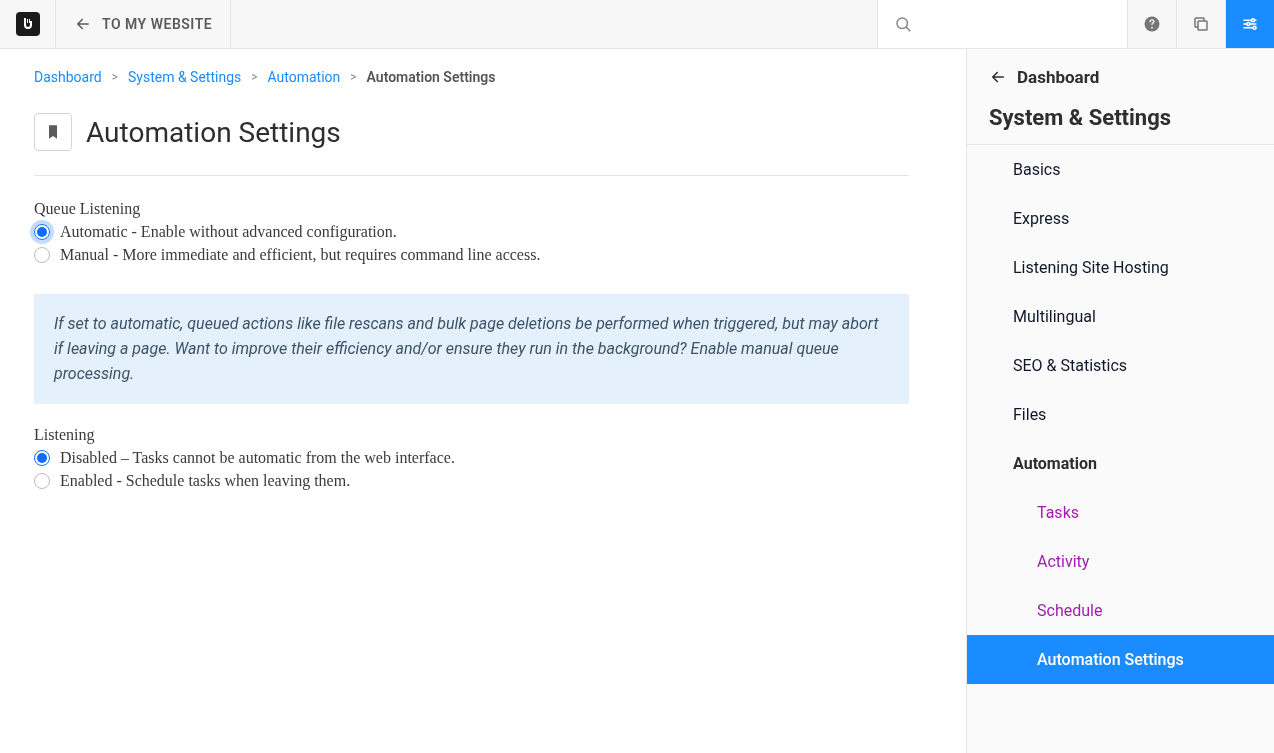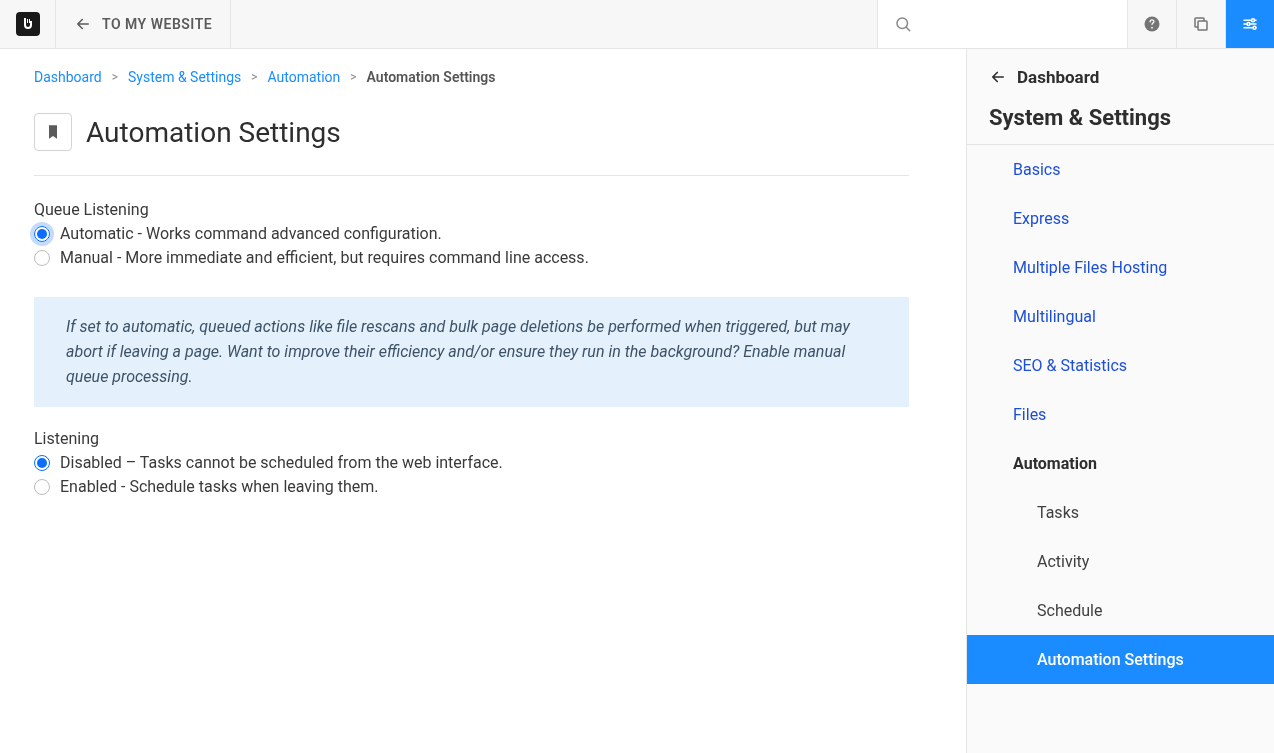--- a/index.html
+++ b/index.html
@@ -165,29 +165,29 @@
     .radio.focus {
       box-shadow: 0 0 0 4px rgba(13,110,253,0.25);
     }
     .radio-label {
       font-size: 16px;
       color: #3a3a3a;
     }
     
     .info-box {
       background: #e4f0fc;
-      padding: 18px 32px;
+      padding: 18px 20px;
       margin: 30px 0 22px 0;
       font-style: italic;
       color: #3d5266;
       line-height: 1.55;
       font-size: 16px;
     }
     
-    .form-group { margin-bottom: 20px; }
+    .form-group { margin-bottom: 20px; font-family: Liberation Serif, serif; }
     
     
     .sidebar-header {
       padding: 18px 22px 10px 22px;
       display: flex;
       align-items: center;
       gap: 10px;
       cursor: pointer;
     }
     .sidebar-header-text {
@@ -198,31 +198,31 @@
     .sidebar-title {
       padding: 8px 22px 14px 22px;
       font-size: 22px;
       font-weight: 700;
       color: #2e2e2e;
       border-bottom: 1px solid #e5e5e5;
     }
     .sidebar-item {
       padding: 15px 22px 15px 46px;
       font-size: 16px;
-      color: #1d4ed8;
+      color: #0f172a;
       cursor: pointer;
     }
     .sidebar-item.bold {
       font-weight: 700;
       color: #2e2e2e;
     }
     .sidebar-subitem {
       padding: 15px 22px 15px 70px;
       font-size: 16px;
-      color: #404040;
+      color: #a21caf;
       cursor: pointer;
     }
     .sidebar-subitem.active {
       background: #1a8cff;
       color: #fff;
       font-weight: 500;
     }
     
     svg { display: block; }
   </style>
@@ -293,56 +293,56 @@
             <path fill="currentColor" d="M6 2h12v20l-6-4-6 4z"></path>
           </svg>
       </div>
       <h1 class="page-title">Automation Settings</h1>
     </div>
 
     <div class="form-group">
       <div class="section-label">Queue Listening</div>
       <label class="radio-row">
         <span class="radio checked focus"></span>
-        <span class="radio-label">Automatic - Works command advanced configuration.</span>
+        <span class="radio-label">Automatic - Enable without advanced configuration.</span>
       </label>
       <label class="radio-row">
         <span class="radio"></span>
         <span class="radio-label">Manual - More immediate and efficient, but requires command line access.</span>
       </label>
     </div>
 
     <div class="info-box">If set to automatic, queued actions like file rescans and bulk page deletions be performed when triggered, but may abort if leaving a page. Want to improve their efficiency and/or ensure they run in the background? Enable manual queue processing.</div>
 
 
     <div class="form-group">
       <div class="section-label">Listening</div>
       <label class="radio-row">
         <span class="radio checked"></span>
-        <span class="radio-label">Disabled – Tasks cannot be scheduled from the web interface.</span>
+        <span class="radio-label">Disabled – Tasks cannot be automatic from the web interface.</span>
       </label>
       <label class="radio-row">
         <span class="radio"></span>
         <span class="radio-label">Enabled - Schedule tasks when leaving them.</span>
       </label>
     </div>
   </div>
 
   <div class="sidebar">
     <div class="sidebar-header">
       <svg width="18" height="18" viewBox="0 0 24 24">
           <path fill="none" stroke="#2e2e2e" stroke-width="2.2" stroke-linecap="round" stroke-linejoin="round" d="M19 12H5M11 18l-6-6 6-6"></path>
         </svg>
       <span class="sidebar-header-text">Dashboard</span>
     </div>
     <div class="sidebar-title">System &amp; Settings</div>
 
     <div class="sidebar-item">Basics</div>
     <div class="sidebar-item">Express</div>
-    <div class="sidebar-item">Multiple Files Hosting</div>
+    <div class="sidebar-item">Listening Site Hosting</div>
     <div class="sidebar-item">Multilingual</div>
     <div class="sidebar-item">SEO &amp; Statistics</div>
     <div class="sidebar-item">Files</div>
     <div class="sidebar-item bold">Automation</div>
 
     <div class="sidebar-subitem">Tasks</div>
     <div class="sidebar-subitem">Activity</div>
     <div class="sidebar-subitem">Schedule</div>
     <div class="sidebar-subitem active">Automation Settings</div>
   </div>

